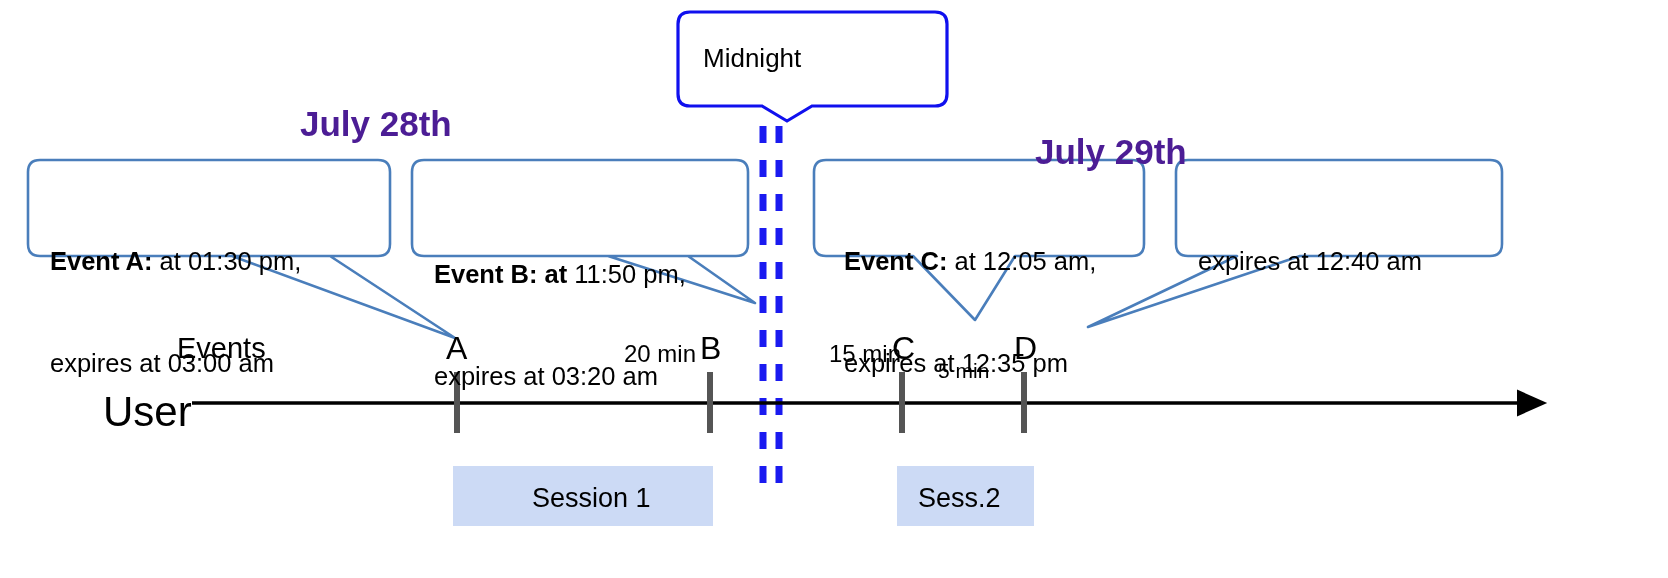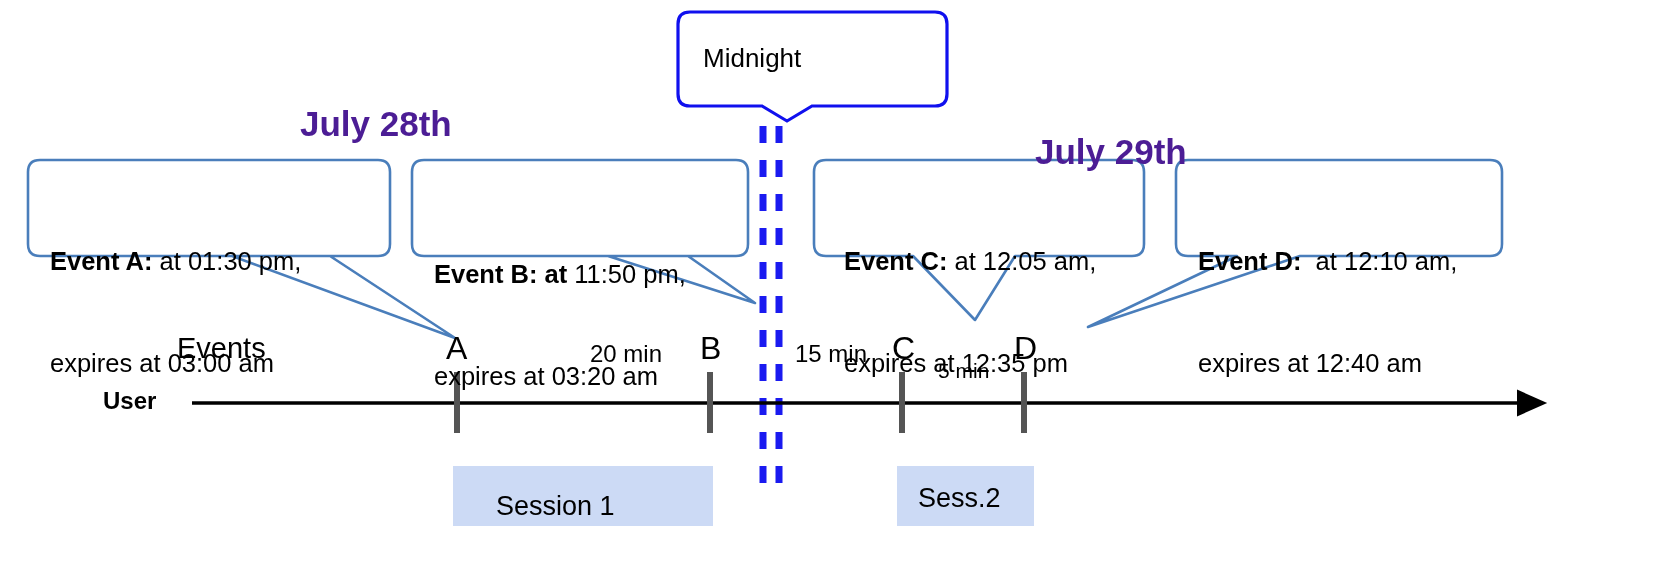--- a/index.html
+++ b/index.html
@@ -32,31 +32,31 @@
     position: absolute;
     white-space: pre;
     line-height: 1.25;
   }
   .date-label {
     font-size: 35px;
     color: #4c1d95;
     font-weight: bold;
   }
   .axis-label {
-    font-size: 24px;
-    font-weight: bold;
+    font-size: 42px;
   }
   .events-label {
     font-size: 29px;
   }
   .marker-letter {
     font-size: 32px;
   }
   .gap-label-lg {
     font-size: 24px;
+    margin-left: 34px;
   }
   .gap-label-sm {
     font-size: 21px;
   }
   .midnight-label {
     font-size: 26px;
   }
   .callout-text {
     position: absolute;
     font-size: 25.5px;
@@ -131,32 +131,31 @@
     <div><b>Event B: at</b><span> 11:50 pm,</span></div>
     <div>expires at 03:20 am</div>
   </div>
 
   <div class="callout-text" style="left:836px; top:177px;margin-left:8px;">
     <div><b>Event C:</b><span> at 12:05 am,</span></div>
     <div>expires at 12:35 pm</div>
   </div>
 
   <div class="callout-text" style="left:1198px; top:177px;">
-    <div><b>Event D:</b><span>  at 12:10 am,</span></div>
     <div>expires at 12:40 am</div>
   </div>
 
   <div class="txt events-label" style="left:177px; top:330px;">Events</div>
   <div class="txt axis-label" style="left:103px; top:386px;">User</div>
 
   <div class="txt marker-letter" style="left:446px; top:328px;">A</div>
   <div class="txt marker-letter" style="left:700px; top:328px;">B</div>
   <div class="txt marker-letter" style="left:892px; top:328px;">C</div>
   <div class="txt marker-letter" style="left:1014px; top:328px;">D</div>
 
   <div class="txt gap-label-lg" style="left:590px; top:339px;">20 min</div>
   <div class="txt gap-label-lg" style="left:795px; top:339px;">15 min</div>
   <div class="txt gap-label-sm" style="left:938px; top:358px;">5 min</div>
 
-  <div class="txt session-label" style="left:496px; top:482px;margin-top:8px;">Session 1</div>
+  <div class="txt session-label" style="left:532px; top:482px;">Session 1</div>
   <div class="txt session-label" style="left:918px; top:482px;">Sess.2</div>
 
 </div>
 
 </body></html>

